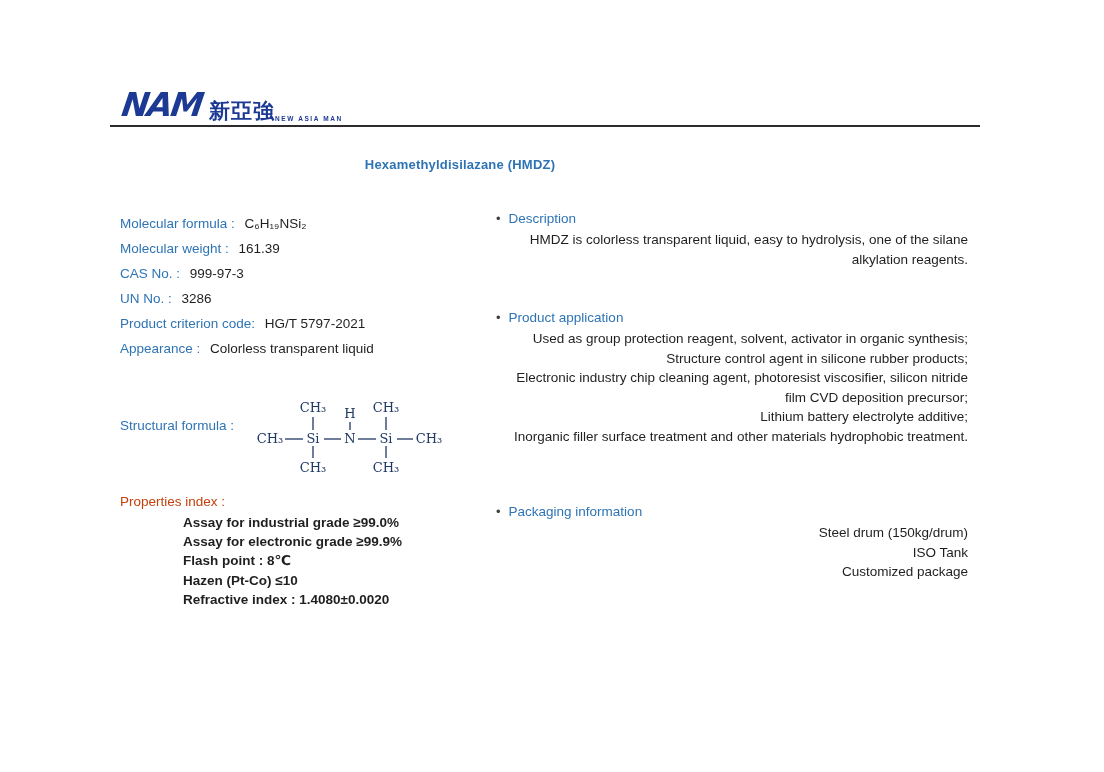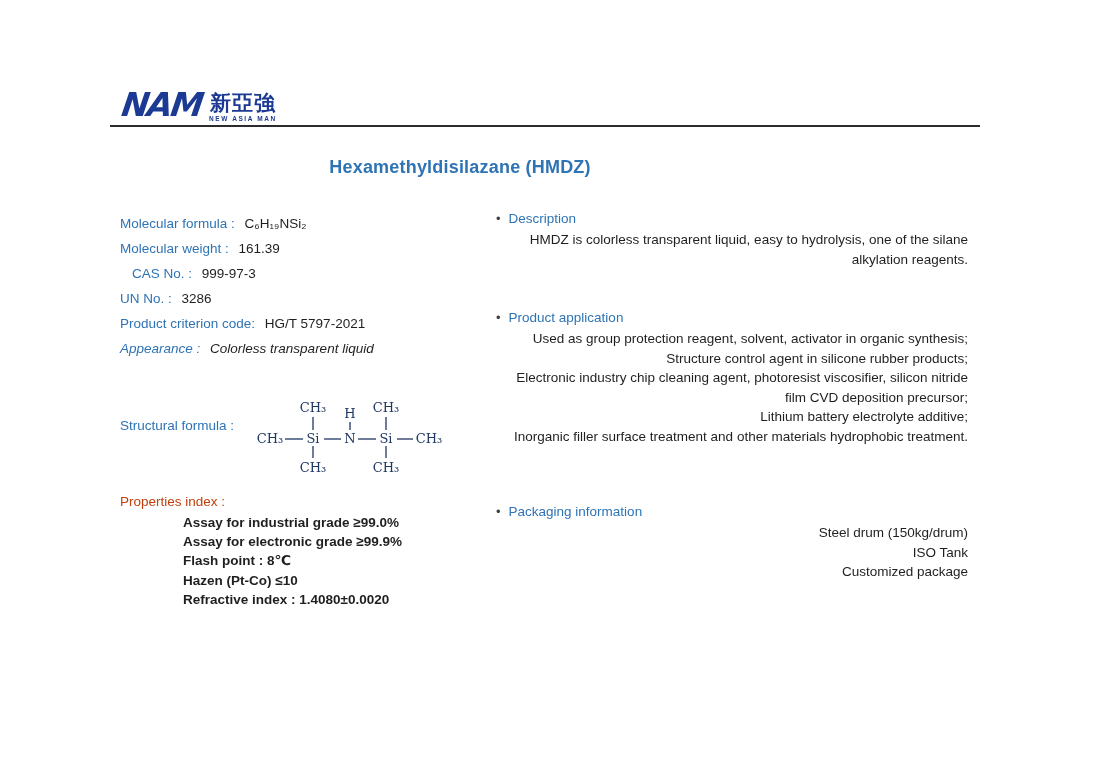--- a/index.html
+++ b/index.html
@@ -11,38 +11,38 @@
   }
   .page { position:absolute; inset:0; background:#ffffff; }
 
   
   .logo { position:absolute; left:122px; top:88px; display:flex; align-items:flex-end; }
   .logo-mark {
     font-style:italic; font-weight:900; font-size:33px; line-height:34px;
     letter-spacing:-2px; color:#1c3a94; transform:skewX(-8deg);
     font-family:"DejaVu Sans","Liberation Sans",sans-serif;
   }
-  .logo-right { margin-left:7px; display:flex; flex-direction:column; align-items:center; }
+  .logo-right { margin-left:7px; display:flex; flex-direction:row; align-items:flex-end; }
   .logo-cn { font-weight:bold; font-size:21px; line-height:22px; color:#1c3a94; letter-spacing:1px; }
   .logo-en { font-size:6.5px; letter-spacing:1.6px; color:#1c3a94; font-weight:bold; margin-top:1px; white-space:nowrap; }
   .header-rule { position:absolute; left:110px; top:125px; width:870px; height:2px; background:#2b2b2b; }
 
   
   .doc-title {
     position:absolute; left:0; top:157px; width:920px; text-align:center;
-    color:#2e74b5; font-size:18px; font-weight:600; letter-spacing:0.2px;
+    color:#2e74b5; font-size:13px; font-weight:600; letter-spacing:0.2px;
   }
 
   
   .left-col { position:absolute; left:120px; top:216px; width:372px; font-size:13.5px; }
   .kv-row { position:absolute; left:0; white-space:nowrap; }
   .kv-label { color:#2e74b5; }
   .kv-value { color:#1f1f1f; margin-left:6px; }
-  .row-0 { top:0px; }   .row-1 { top:25px; }  .row-2 { top:50px;margin-left:12px; }
-  .row-3 { top:75px; }  .row-4 { top:100px; } .row-5 { top:125px;font-style:italic; }
+  .row-0 { top:0px; }   .row-1 { top:25px; }  .row-2 { top:50px; }
+  .row-3 { top:75px; }  .row-4 { top:100px; } .row-5 { top:125px; }
 
   .structural-label { position:absolute; left:0px; top:202px; color:#2e74b5; white-space:nowrap; }
   .structure-svg { position:absolute; left:132px; top:176px; }
 
   .properties-label { position:absolute; left:0px; top:278px; color:#c2410c; white-space:nowrap; }
   .properties-list { position:absolute; left:63px; top:297px; line-height:19.2px; color:#1f1f1f; white-space:nowrap;font-weight:bold; }
 
   
   .right-col { position:absolute; left:496px; top:0; width:472px; font-size:13.5px; }
   .section { position:absolute; left:0; width:472px; }

